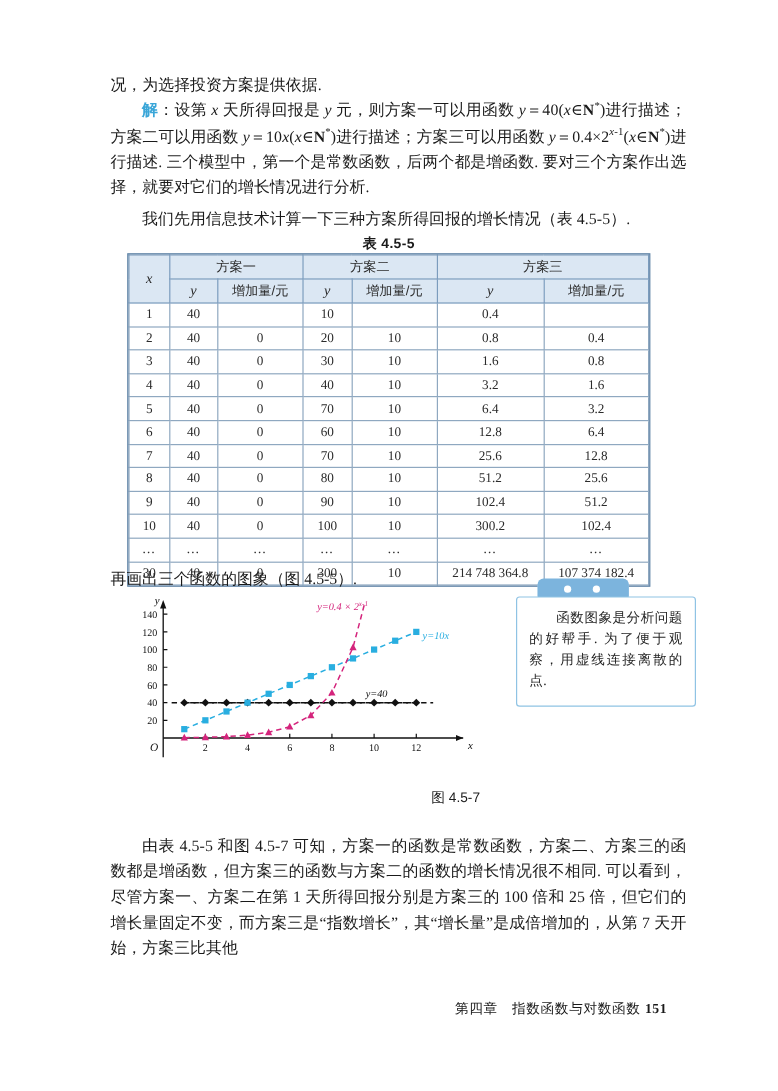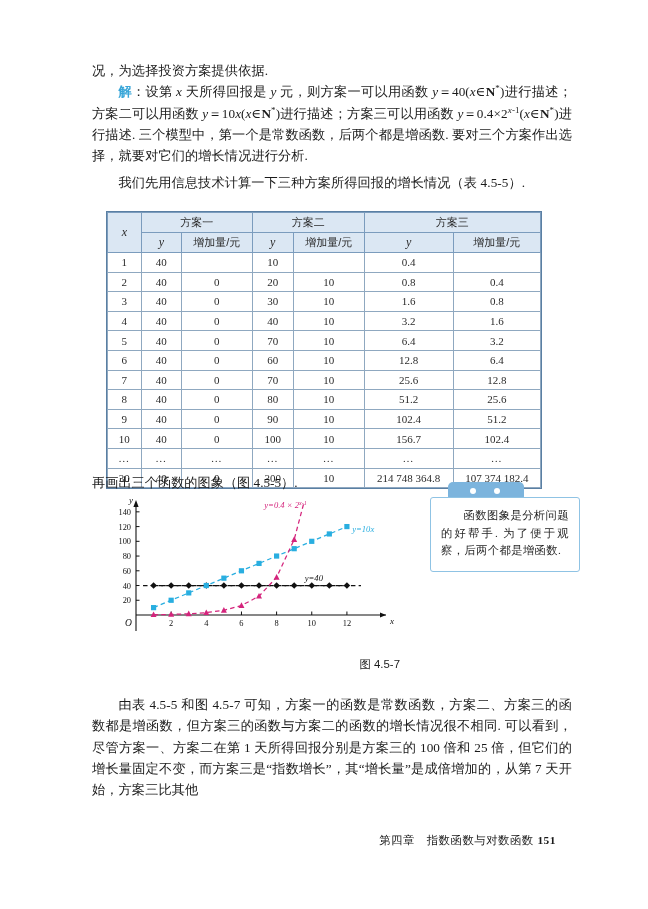--- a/index.html
+++ b/index.html
@@ -145,20 +145,21 @@
 
   <div class="body-text" id="para-top">
     <p>况，为选择投资方案提供依据.</p>
     <p class="indent"><span class="kw">解</span>：设第 <span class="math">x</span> 天所得回报是 <span class="math">y</span> 元，则方案一可以用函数 <span class="math">y</span>＝40(<span class="math">x</span>∈<span class="bb">N</span><sup>*</sup>)进行描述；方案二可以用函数 <span class="math">y</span>＝10<span class="math">x</span>(<span class="math">x</span>∈<span class="bb">N</span><sup>*</sup>)进行描述；方案三可以用函数 <span class="math">y</span>＝0.4×2<sup><span class="math">x</span>-1</sup>(<span class="math">x</span>∈<span class="bb">N</span><sup>*</sup>)进行描述. 三个模型中，第一个是常数函数，后两个都是增函数. 要对三个方案作出选择，就要对它们的增长情况进行分析.</p>
   </div>
 
   <div class="body-text" id="para-mid">
     <p class="indent">我们先用信息技术计算一下三种方案所得回报的增长情况（表 4.5-5）.</p>
   </div>
 
+  <div class="table-caption">表 4.5-5</div>
 
   <table class="data">
     <thead>
       <tr>
         <th class="colx mi" rowspan="2">x</th>
         <th class="hz" colspan="2">方案一</th>
         <th class="hz" colspan="2">方案二</th>
         <th class="hz" colspan="2">方案三</th>
       </tr>
       <tr>
@@ -251,21 +252,21 @@
           <td class="colg">10</td>
           <td class="colv3">102.4</td>
           <td class="colg3">51.2</td>
         </tr>
         <tr>
           <td class="colx">10</td>
           <td class="colv">40</td>
           <td class="colg">0</td>
           <td class="colv">100</td>
           <td class="colg">10</td>
-          <td class="colv3">156.7</td>
+          <td class="colv3">300.2</td>
           <td class="colg3">102.4</td>
         </tr>
         <tr>
           <td class="colx dots">…</td>
           <td class="colv dots">…</td>
           <td class="colg dots">…</td>
           <td class="colv dots">…</td>
           <td class="colg dots">…</td>
           <td class="colv3 dots">…</td>
           <td class="colg3 dots">…</td>
@@ -368,21 +369,21 @@
       </svg>
   </div>
   <div class="fig-caption">图 4.5-7</div>
 
   <div id="callout">
     <div class="callout-tab">
       <span class="hole h1"></span>
       <span class="hole h2"></span>
     </div>
     <div class="callout-box">
-      <div class="c-indent">函数图象是分析问题的好帮手. 为了便于观察，后两个都是增函数.</div>
+      <div class="c-indent">函数图象是分析问题的好帮手. 为了便于观察，用虚线连接离散的点.</div>
     </div>
   </div>
 
   <div class="body-text" id="para-bottom">
     <p class="indent">由表 4.5-5 和图 4.5-7 可知，方案一的函数是常数函数，方案二、方案三的函数都是增函数，但方案三的函数与方案二的函数的增长情况很不相同. 可以看到，尽管方案一、方案二在第 1 天所得回报分别是方案三的 100 倍和 25 倍，但它们的增长量固定不变，而方案三是“指数增长”，其“增长量”是成倍增加的，从第 7 天开始，方案三比其他</p>
   </div>
 
   <div class="footer">
     <span>第四章　指数函数与对数函数</span>
     <span class="pg">151</span>

